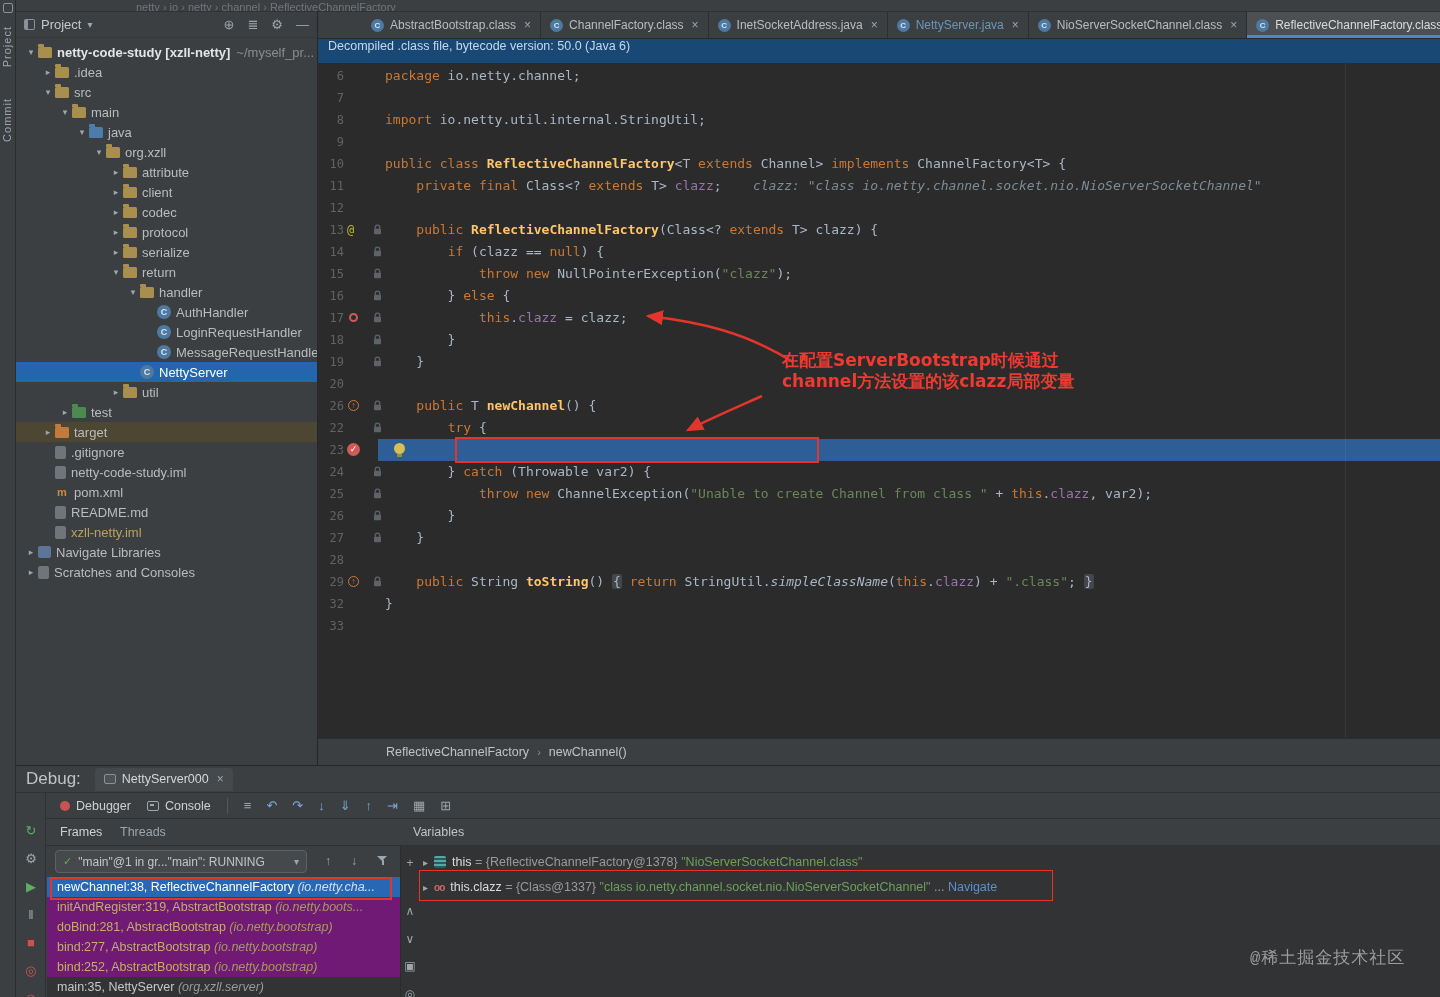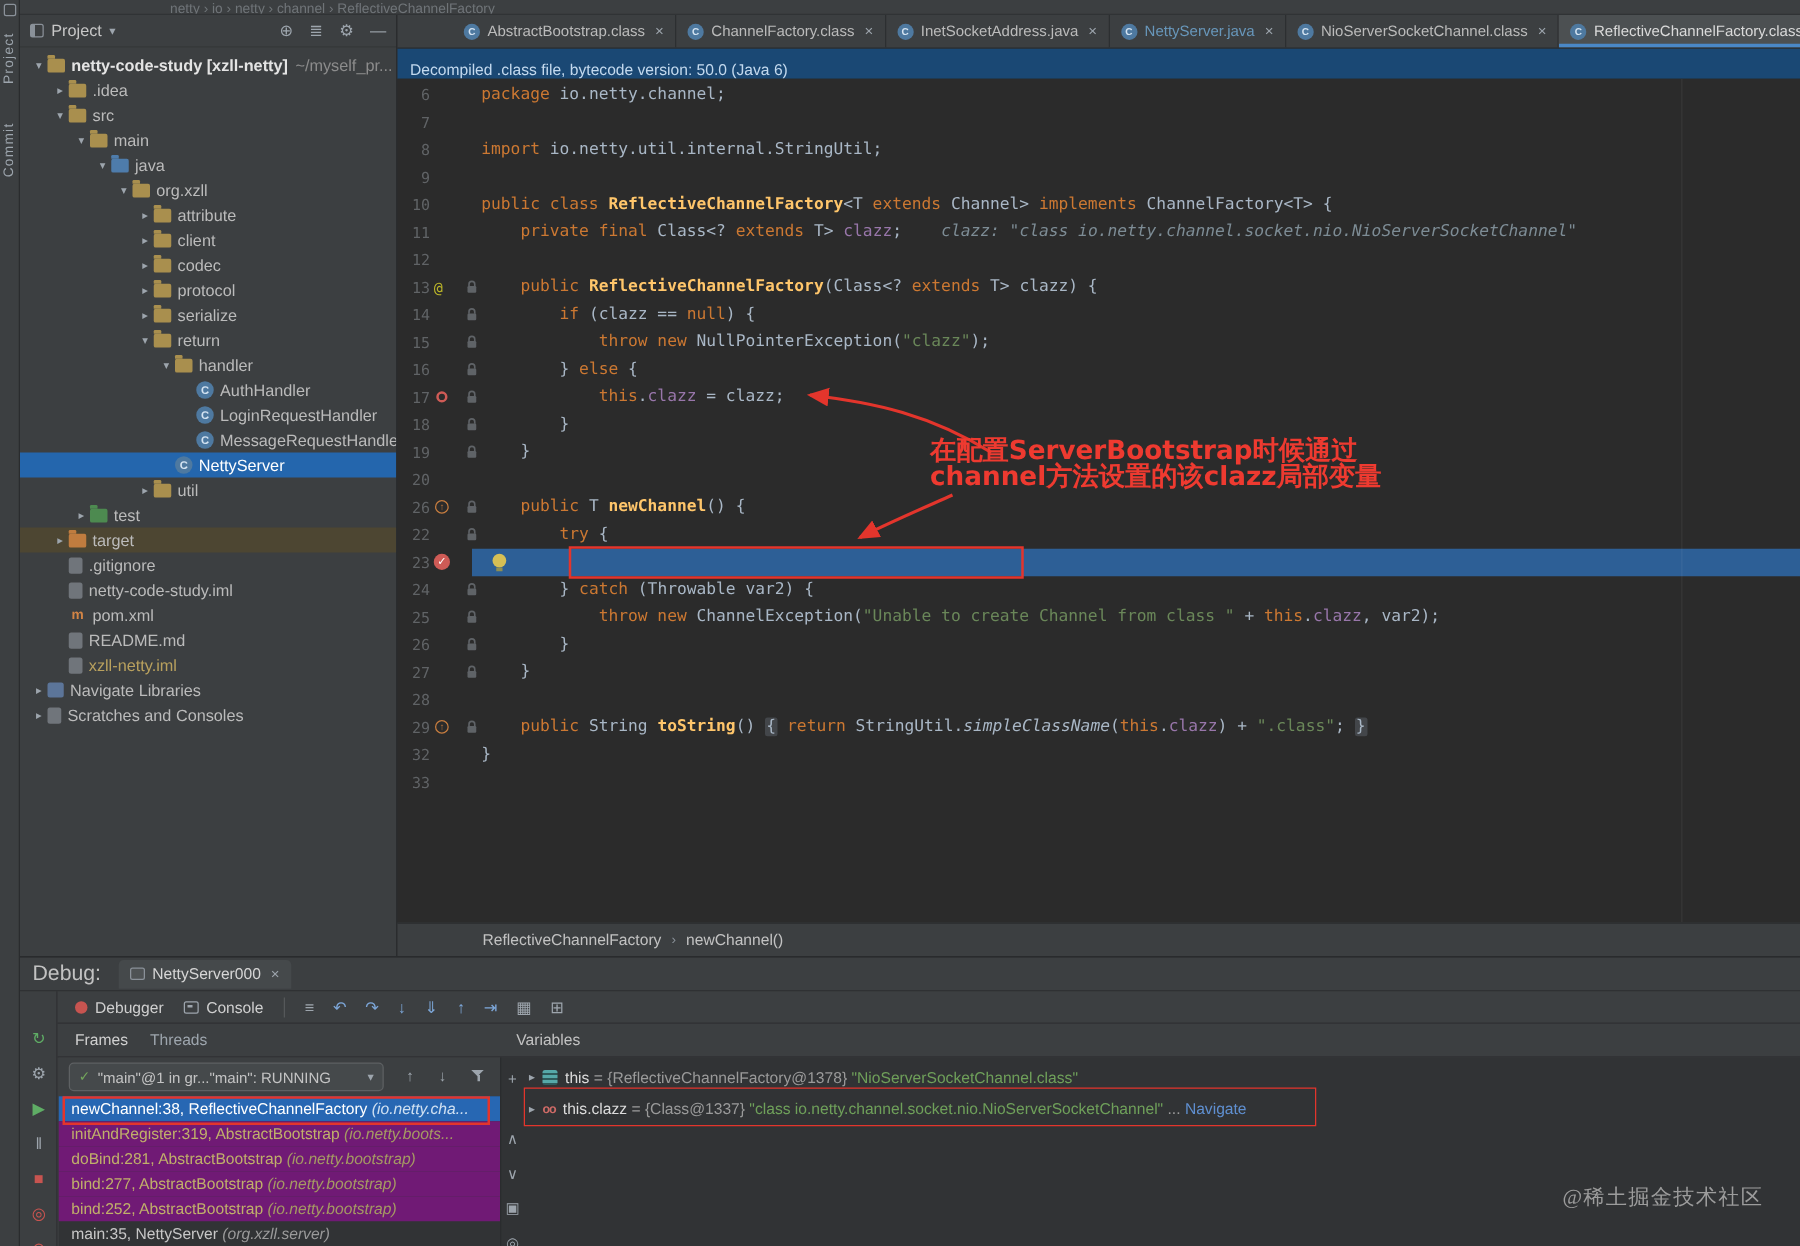--- a/index.html
+++ b/index.html
@@ -57,21 +57,21 @@
   .tab{display:flex;align-items:center;gap:6px;padding:0 9px;border-right:1px solid #2c2f31;
        font-size:12px;color:#bbb;flex:none}
   .tab.active{background:#4c5052;box-shadow:inset 0 -3px 0 #4a88c7;color:#dadada}
   .tab.mod .tab-label{color:#6897bb}
   .ic-class{width:13px;height:13px;border-radius:50%;background:#4e79a0;color:#d5e4f2;font-size:8px;
             line-height:13px;text-align:center;font-weight:bold;flex:none}
   .tab-close{color:#9da5ad;font-size:12px;margin-left:2px}
 
   
   #banner{position:absolute;left:318px;top:39px;right:0;height:24px;background:#1a4874;color:#c3d9ee;
-          display:flex;align-items:flex-end;padding-left:10px;font-size:12.5px}
+          display:flex;align-items:flex-start;padding-left:10px;font-size:12.5px}
 
   
   #code{position:absolute;left:318px;top:63px;right:0;height:675px;background:#2b2b2b;overflow:hidden}
   #code-lines{position:relative;padding-top:2px}
   .code-line{position:relative;height:22px;font-family:"DejaVu Sans Mono",monospace;font-size:13px;line-height:22px}
   .code-line.hl{background:linear-gradient(to right,rgba(0,0,0,0) 60px,#2d5f96 60px)}
   .code-line .num{position:absolute;left:0;top:0;width:26px;text-align:right;color:#606366;font-size:12px}
   .code-line .content{position:absolute;left:67px;top:0;white-space:pre}
   .tk-k{color:#cc7832}
   .tk-d{color:#a9b7c6}
@@ -164,24 +164,24 @@
   .vsuffix{color:#9a9a9a}
   .vlink{color:#5f8fd0}
 
   
   .anno-box{position:absolute;border:2px solid #e3352c;z-index:40;pointer-events:none}
   #anno-code-box{left:455px;top:437px;width:364px;height:26px}
   #anno-frame-box{left:50px;top:877px;width:342px;height:23px}
   #anno-var-box{left:419px;top:870px;width:634px;height:31px;border-width:1.5px}
   #arrows{position:absolute;left:0;top:0;z-index:41;pointer-events:none}
   .anno-arrow{stroke:#e3352c;stroke-width:2.5;fill:none}
-  #anno-text{position:absolute;left:744px;top:350px;z-index:42;color:#ee3a30;font-weight:bold;font-size:21px;
+  #anno-text{position:absolute;left:782px;top:350px;z-index:42;color:#ee3a30;font-weight:bold;font-size:17px;
              line-height:21px;font-family:"DejaVu Sans",sans-serif;pointer-events:none;white-space:nowrap}
   #watermark{position:absolute;left:1250px;top:946px;color:#9c9c9c;font-size:17px;letter-spacing:1px;z-index:45;
-             font-family:Liberation Serif, serif}
+             font-family:Liberation Mono, monospace}
 </style>
 </head>
 <body>
 
 <div id="stage">
 
   <div id="topbar">
     <span>netty  ›  io  ›  netty  ›  channel  ›  ReflectiveChannelFactory</span>
   </div>
 

